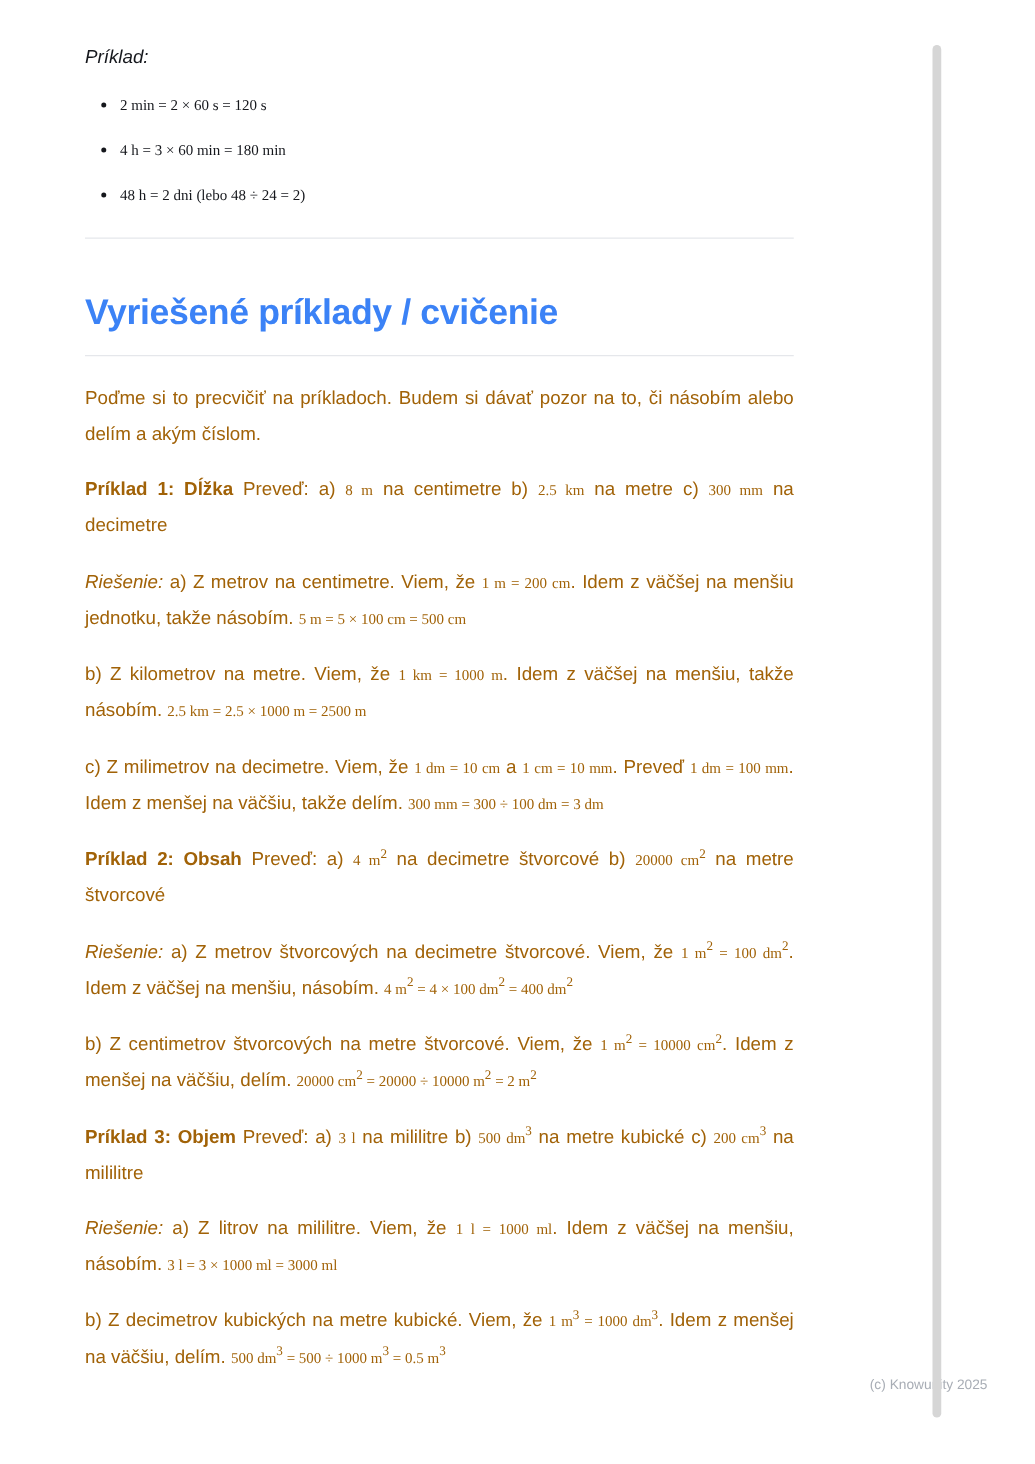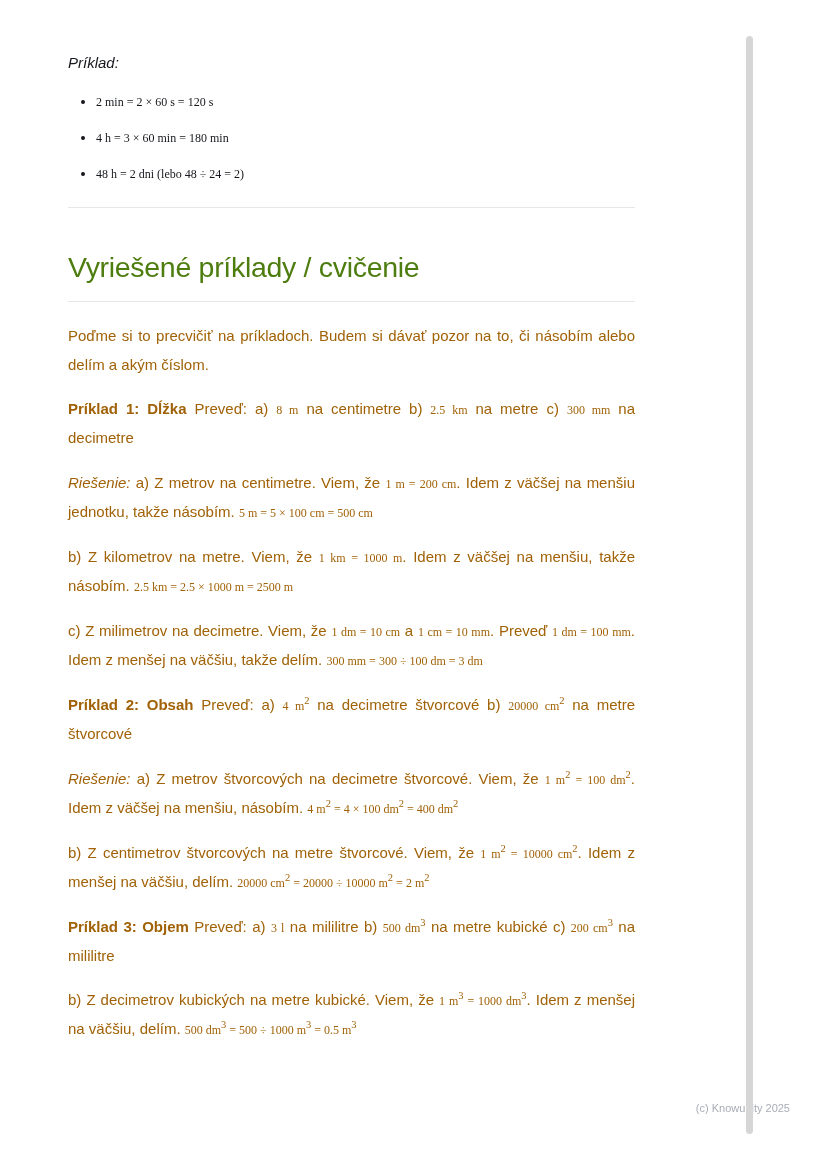--- a/index.html
+++ b/index.html
@@ -13,21 +13,21 @@
     position: relative;
     overflow: hidden;
     font-family: "Liberation Sans", sans-serif;
     color: #16181d;
   }
   .content {
     position: absolute;
     left: 68px;
     top: 0;
     width: 567px;
-    padding-top: 51px;
+    padding-top: 34px;
   }
   .intro-label {
     font-style: italic;
     font-size: 15px;
     line-height: 1.6;
     margin: 0 0 4px 0;
   }
   ul.example-list {
     margin: 16px 0 0 0;
     padding-left: 28px;
@@ -44,22 +44,22 @@
     color: #15171c;
   }
   hr.divider {
     border: none;
     border-top: 1px solid #e5e7eb;
     margin: 0;
   }
   hr.top-divider { margin-top: 24px; }
   h1.page-heading {
     font-size: 28.5px;
-    font-weight: 400;
-    color: #4d7c0f;
+    font-weight: 700;
+    color: #3b82f6;
     letter-spacing: -0.3px;
     margin: 42px 0 16px 0;
     line-height: 1.2;
   }
   .paragraphs p {
     font-size: 15px;
     line-height: 1.93;
     text-align: justify;
     margin: 0 0 16px 0;
     color: #a16207;
@@ -116,19 +116,20 @@
   <div class="paragraphs">
       <p><span class="run-n">Poďme si to precvičiť na príkladoch. Budem si dávať pozor na to, či násobím alebo delím a akým číslom.</span></p>
       <p><span class="run-b">Príklad 1: Dĺžka</span><span class="run-n"> Preveď: a) </span><span class="run-m">8 m</span><span class="run-n"> na centimetre b) </span><span class="run-m">2.5 km</span><span class="run-n"> na metre c) </span><span class="run-m">300 mm</span><span class="run-n"> na decimetre</span></p>
       <p><span class="run-i">Riešenie:</span><span class="run-n"> a) Z metrov na centimetre. Viem, že </span><span class="run-m">1 m = 200 cm</span><span class="run-n">. Idem z väčšej na menšiu jednotku, takže násobím. </span><span class="run-m">5 m = 5 × 100 cm = 500 cm</span></p>
       <p><span class="run-n">b) Z kilometrov na metre. Viem, že </span><span class="run-m">1 km = 1000 m</span><span class="run-n">. Idem z väčšej na menšiu, takže násobím. </span><span class="run-m">2.5 km = 2.5 × 1000 m = 2500 m</span></p>
       <p><span class="run-n">c) Z milimetrov na decimetre. Viem, že </span><span class="run-m">1 dm = 10 cm</span><span class="run-n"> a </span><span class="run-m">1 cm = 10 mm</span><span class="run-n">. Preveď </span><span class="run-m">1 dm = 100 mm</span><span class="run-n">. Idem z menšej na väčšiu, takže delím. </span><span class="run-m">300 mm = 300 ÷ 100 dm = 3 dm</span></p>
       <p><span class="run-b">Príklad 2: Obsah</span><span class="run-n"> Preveď: a) </span><span class="run-m">4 m</span><sup class="run-ms">2</sup><span class="run-n"> na decimetre štvorcové b) </span><span class="run-m">20000 cm</span><sup class="run-ms">2</sup><span class="run-n"> na metre štvorcové</span></p>
       <p><span class="run-i">Riešenie:</span><span class="run-n"> a) Z metrov štvorcových na decimetre štvorcové. Viem, že </span><span class="run-m">1 m</span><sup class="run-ms">2</sup><span class="run-m"> = 100 dm</span><sup class="run-ms">2</sup><span class="run-n">. Idem z väčšej na menšiu, násobím. </span><span class="run-m">4 m</span><sup class="run-ms">2</sup><span class="run-m"> = 4 × 100 dm</span><sup class="run-ms">2</sup><span class="run-m"> = 400 dm</span><sup class="run-ms">2</sup></p>
       <p><span class="run-n">b) Z centimetrov štvorcových na metre štvorcové. Viem, že </span><span class="run-m">1 m</span><sup class="run-ms">2</sup><span class="run-m"> = 10000 cm</span><sup class="run-ms">2</sup><span class="run-n">. Idem z menšej na väčšiu, delím. </span><span class="run-m">20000 cm</span><sup class="run-ms">2</sup><span class="run-m"> = 20000 ÷ 10000 m</span><sup class="run-ms">2</sup><span class="run-m"> = 2 m</span><sup class="run-ms">2</sup></p>
       <p><span class="run-b">Príklad 3: Objem</span><span class="run-n"> Preveď: a) </span><span class="run-m">3 l</span><span class="run-n"> na mililitre b) </span><span class="run-m">500 dm</span><sup class="run-ms">3</sup><span class="run-n"> na metre kubické c) </span><span class="run-m">200 cm</span><sup class="run-ms">3</sup><span class="run-n"> na mililitre</span></p>
+      <p><span class="run-i">Riešenie:</span><span class="run-n"> a) Z litrov na mililitre. Viem, že </span><span class="run-m">1 l = 1000 ml</span><span class="run-n">. Idem z väčšej na menšiu, násobím. </span><span class="run-m">3 l = 3 × 1000 ml = 3000 ml</span></p>
       <p><span class="run-n">b) Z decimetrov kubických na metre kubické. Viem, že </span><span class="run-m">1 m</span><sup class="run-ms">3</sup><span class="run-m"> = 1000 dm</span><sup class="run-ms">3</sup><span class="run-n">. Idem z menšej na väčšiu, delím. </span><span class="run-m">500 dm</span><sup class="run-ms">3</sup><span class="run-m"> = 500 ÷ 1000 m</span><sup class="run-ms">3</sup><span class="run-m"> = 0.5 m</span><sup class="run-ms">3</sup></p>
     </div>
 </div>
 
 <div class="footer-credit">(c) Knowunity 2025</div>
 
 <div class="scrollbar"></div>
 
 </body></html>

